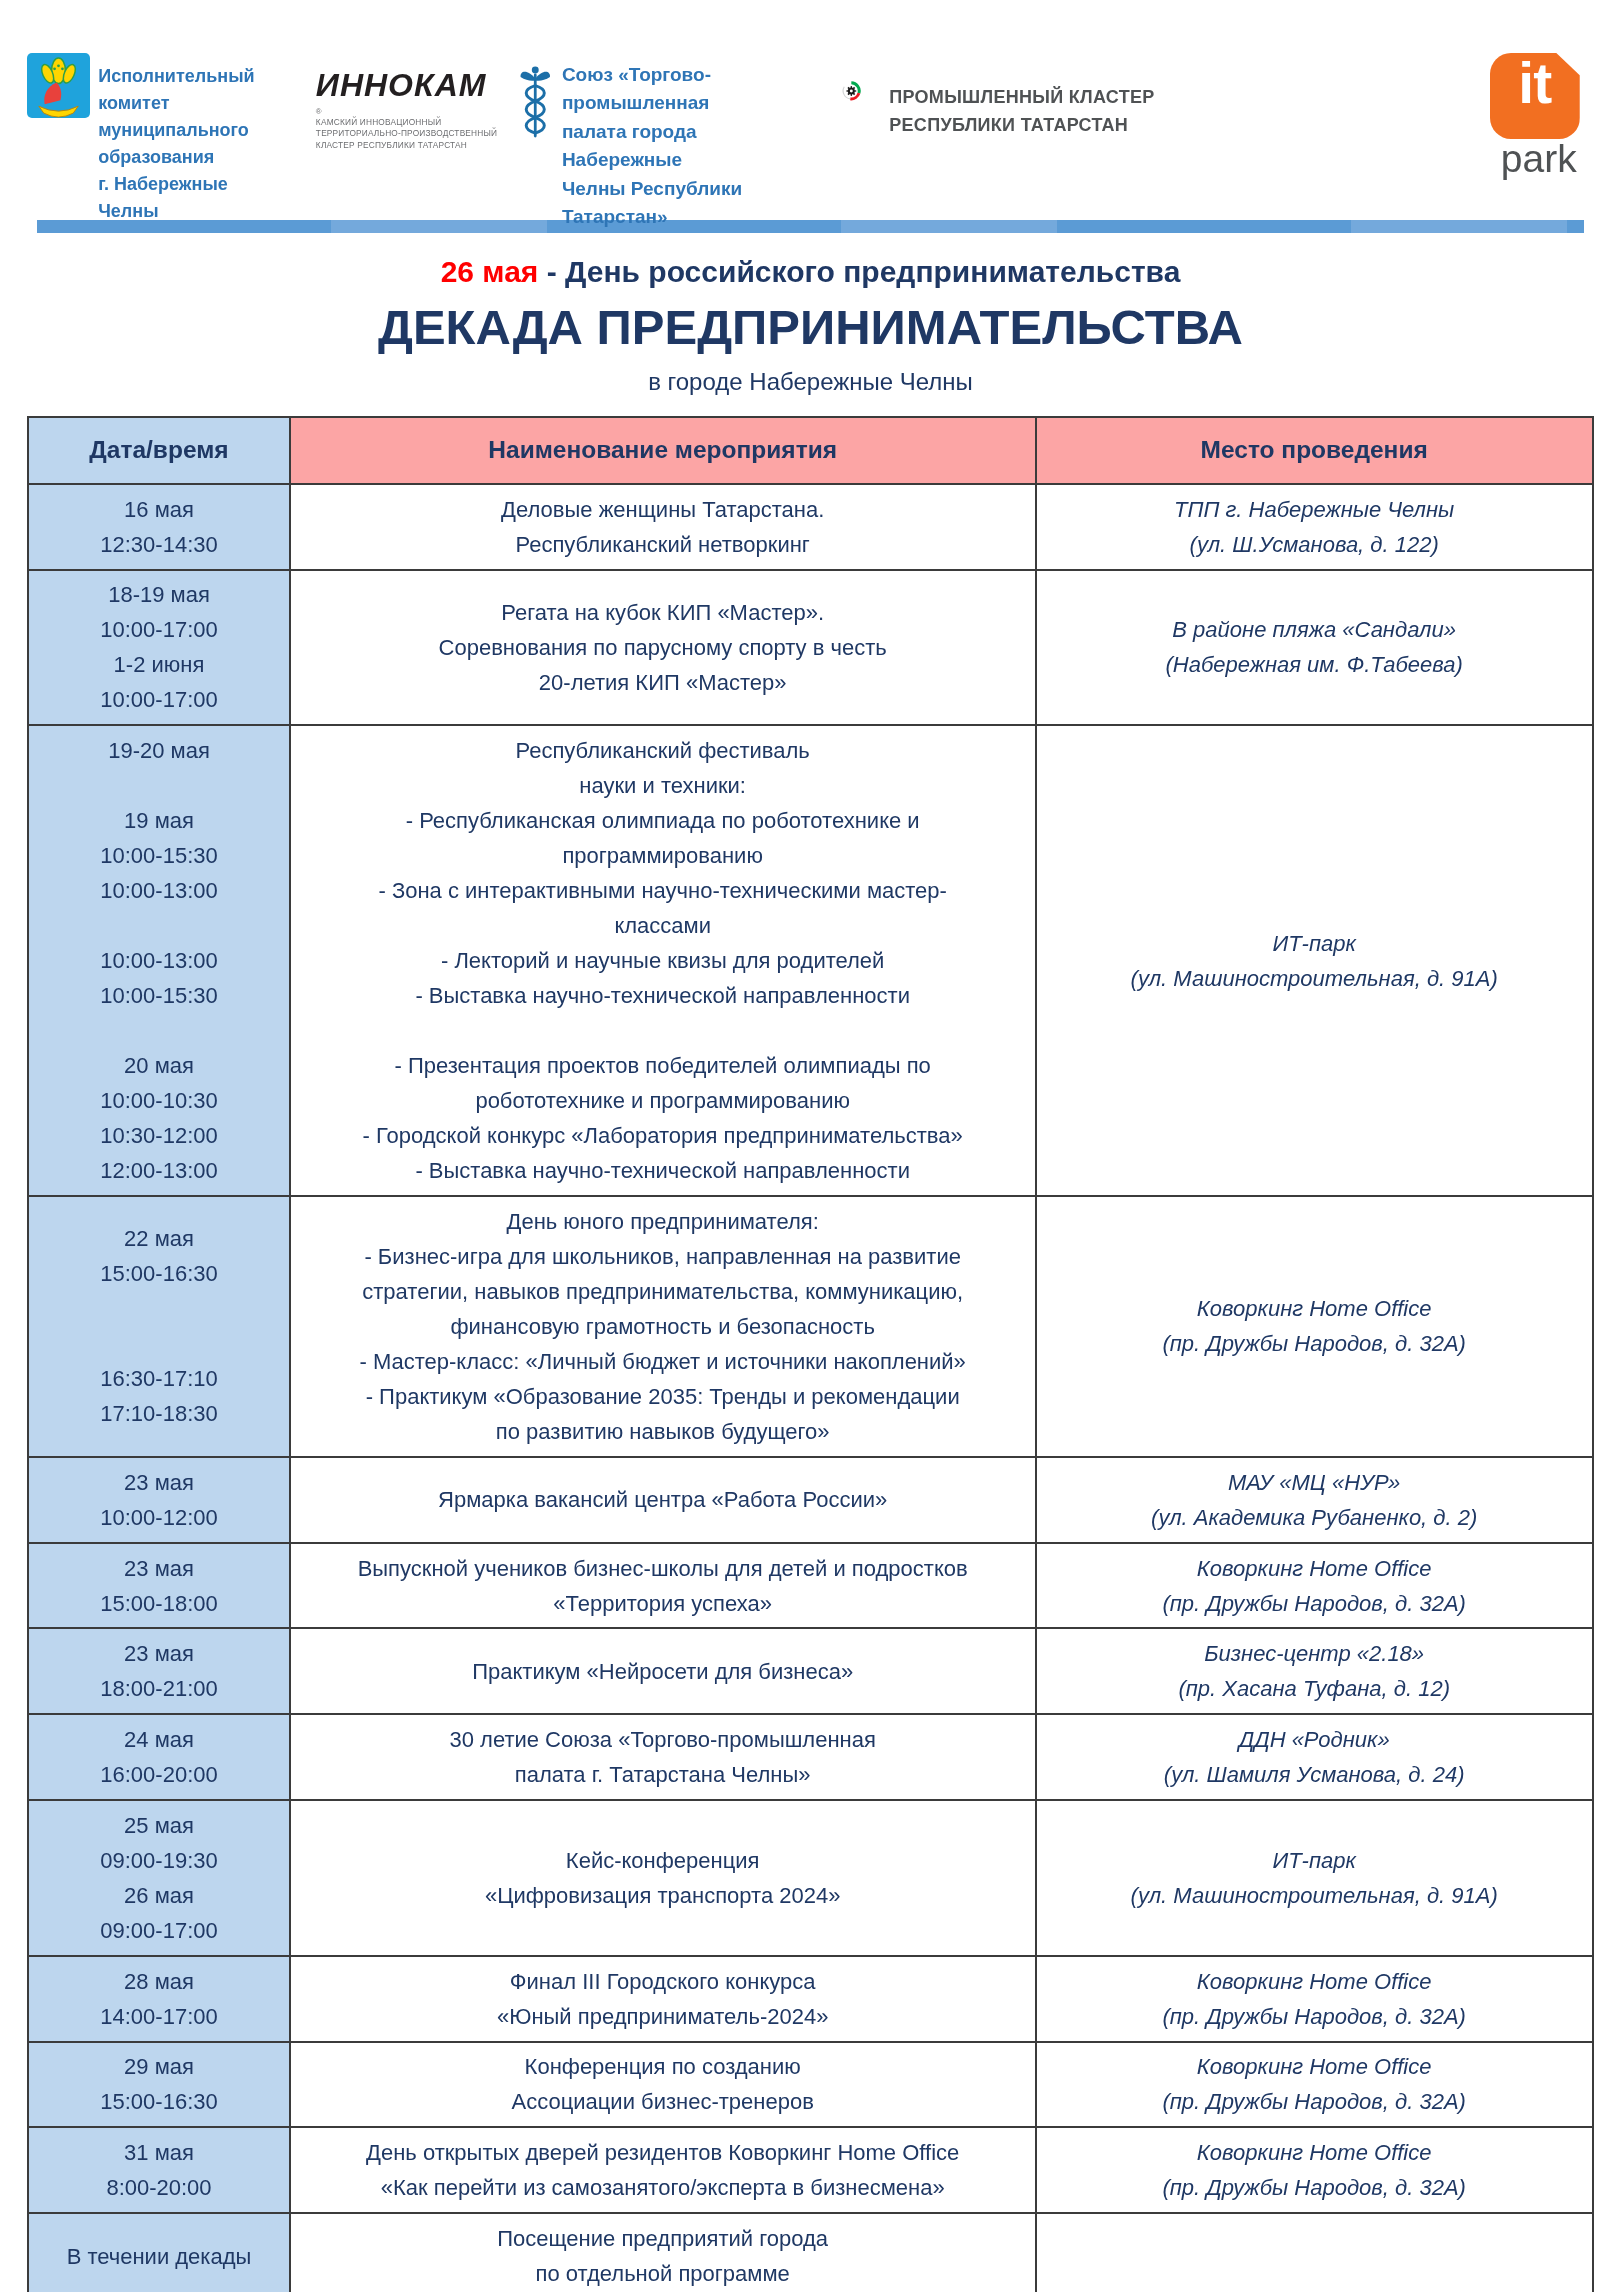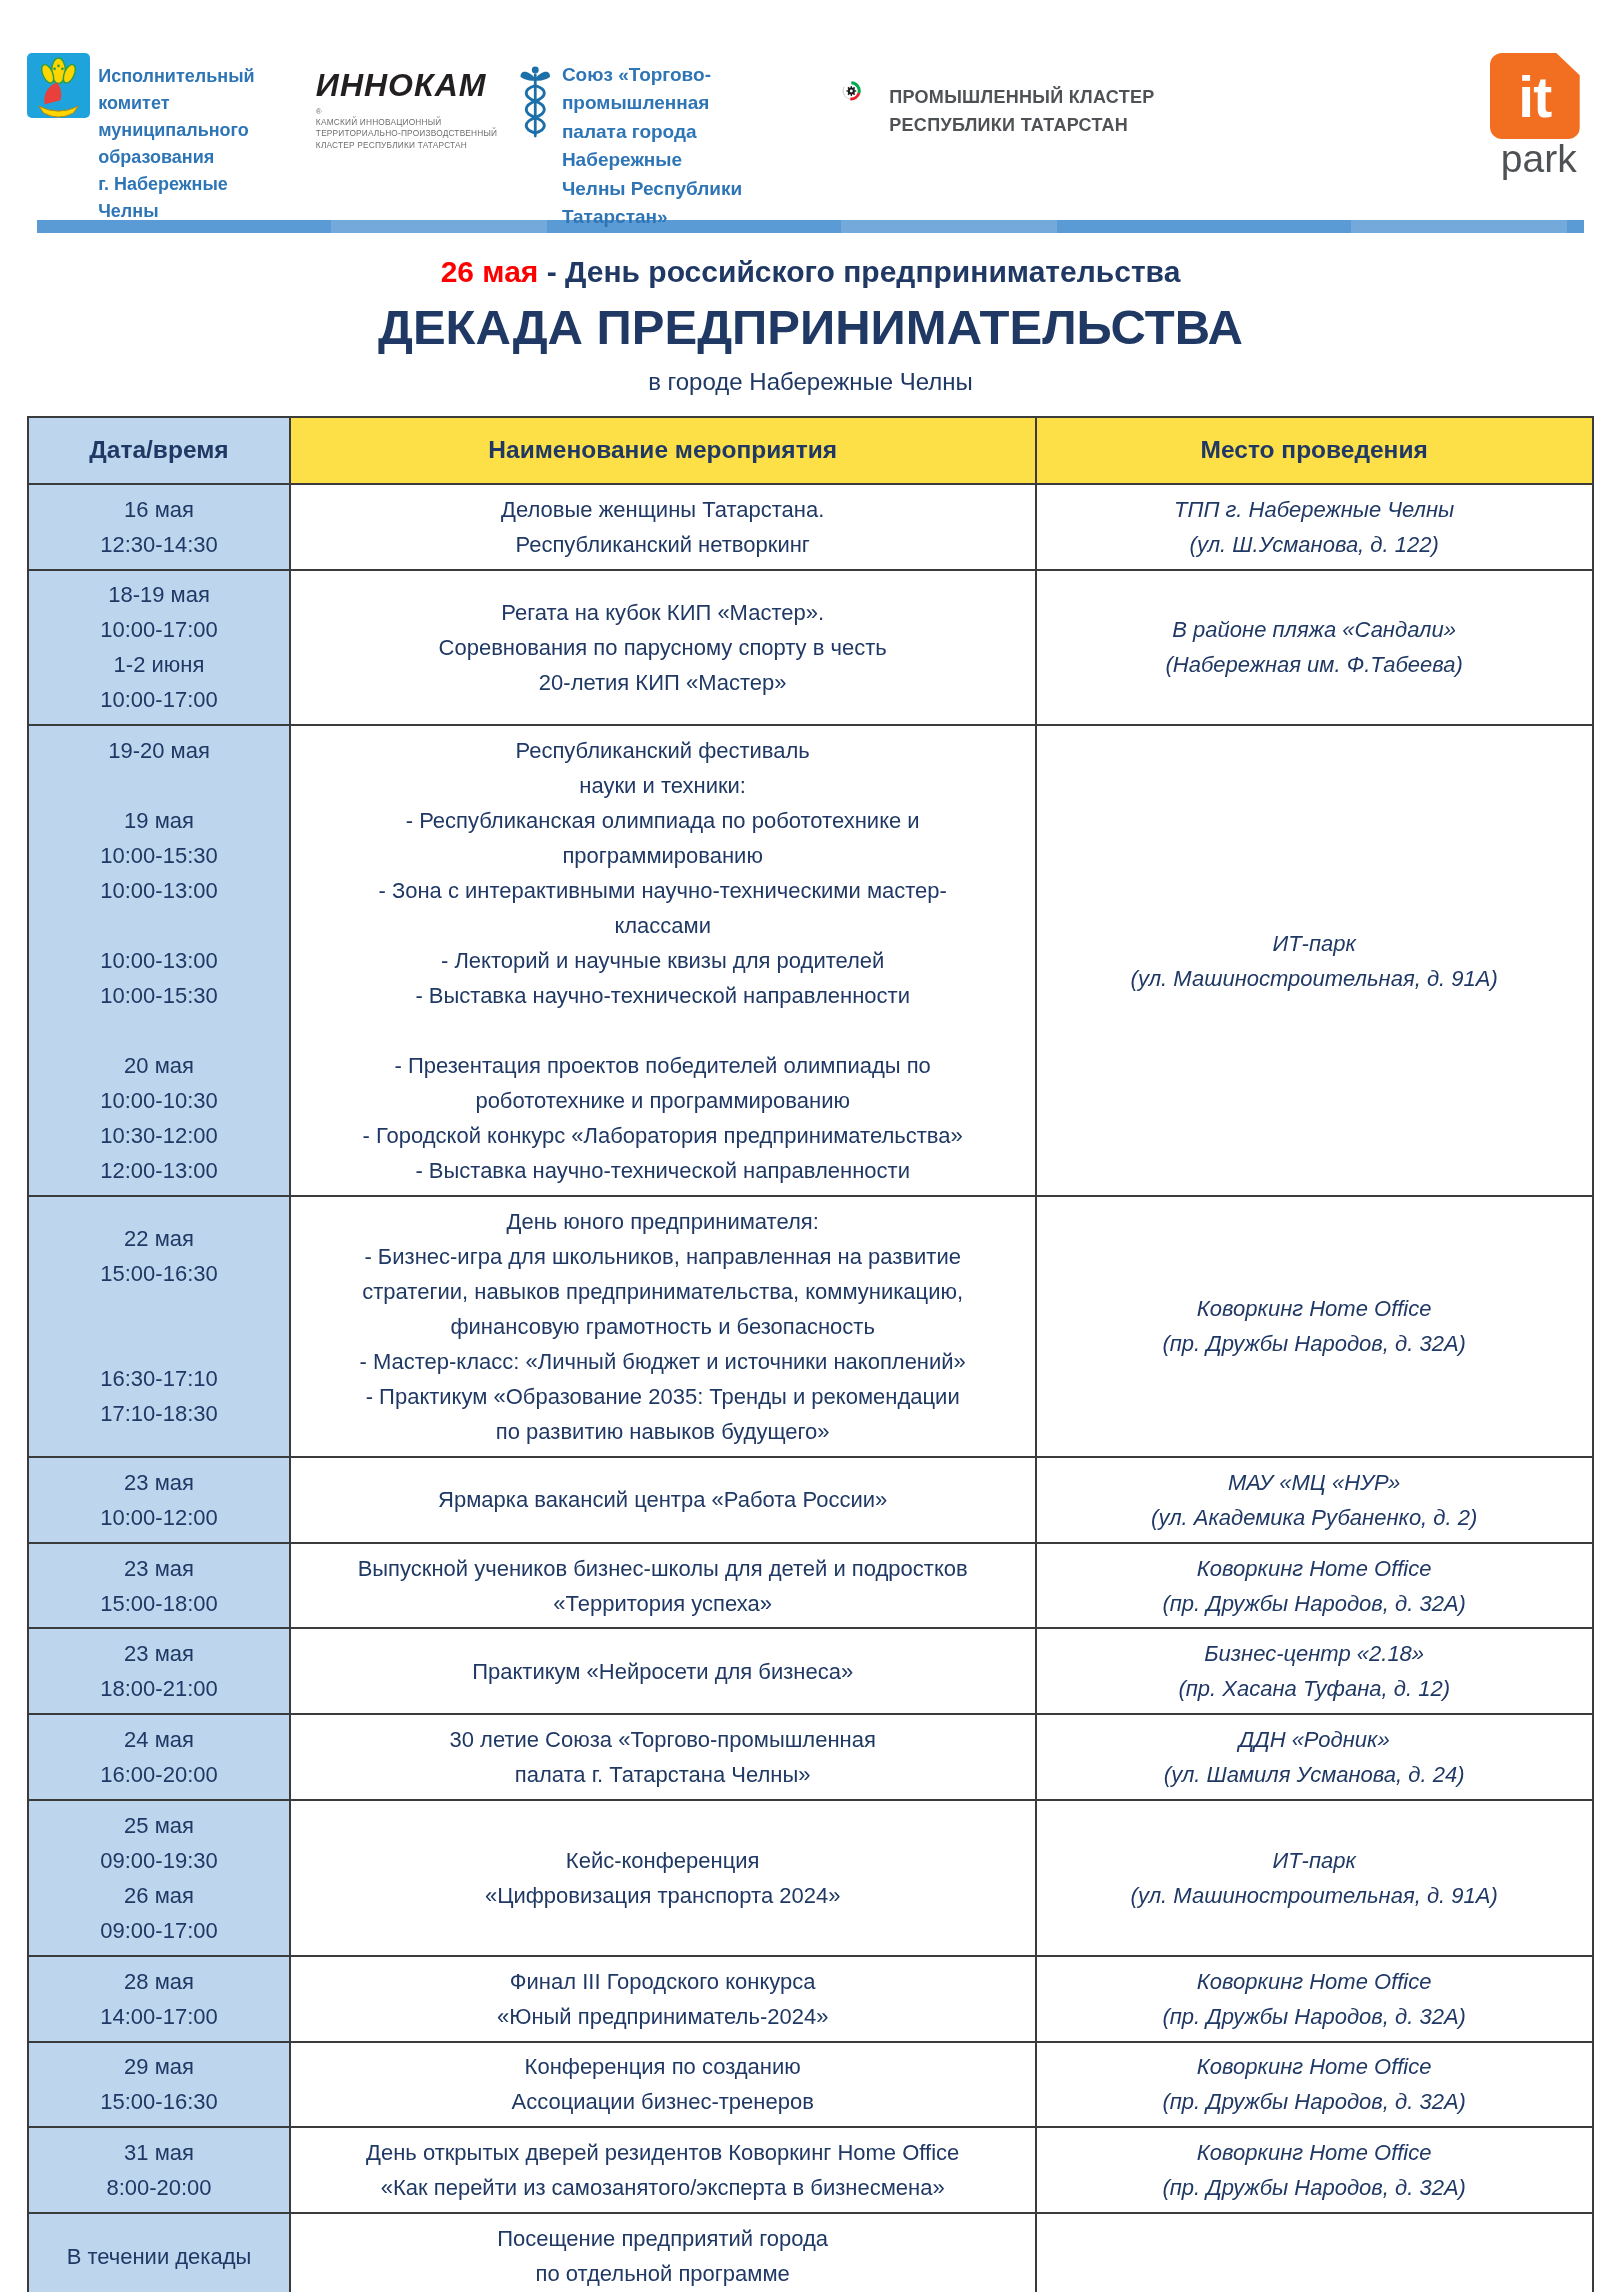--- a/index.html
+++ b/index.html
@@ -44,23 +44,23 @@
   }
   .org-cluster{margin-left:29px;width:314px;}
   .org-cluster .org-text{
     margin-left:28px;margin-top:31px;
     color:#4F5254;font-weight:bold;font-size:18px;line-height:1.55;
     letter-spacing:0.3px;white-space:nowrap;
   }
   .org-itpark{margin-left:auto;margin-right:5.9px;width:98px;display:block;}
   .itpark-square{
     width:90px;height:86px;background:#F26F21;
-    border-radius:12px;
+    border-radius:21px;
     clip-path:polygon(0 0, 74% 0, 100% 26%, 100% 100%, 0 100%);
-    display:flex;align-items:center;justify-content:center;
+    display:flex;justify-content:center;
   }
   .itpark-it{
     color:#ffffff;font-size:57px;font-weight:bold;line-height:1;
     letter-spacing:-1px;margin-top:2px;
   }
   .itpark-park{
     color:#4F5254;font-size:39px;font-weight:normal;line-height:1;
     text-align:center;margin-top:0px;letter-spacing:0px;
   }
 
@@ -92,21 +92,21 @@
     border:2.9px solid #3B3B3B;
   }
   .schedule th,.schedule td{
     border-left:2px solid #3B3B3B;border-right:2px solid #3B3B3B;
     border-top:2.9px solid #3B3B3B;border-bottom:2.9px solid #3B3B3B;
     text-align:center;vertical-align:middle;
     padding:6.9px 11.8px;
   }
   .schedule th{
     font-size:24.5px;font-weight:bold;color:#1F3864;
-    height:51px;background:#fde047;
+    height:51px;background:#fca5a5;
   }
   .schedule th.c-date{background:#BDD6EE;}
   .schedule col.c1{width:16.7%;}
   .schedule col.c2{width:47.7%;}
   .schedule col.c3{width:35.6%;}
   .schedule td{font-size:22px;color:#1F3864;}
   .schedule td .line{line-height:35px;min-height:35px;}
   td.date-cell{background:#BDD6EE;}
   td.venue-cell{font-style:italic;}
 </style>

